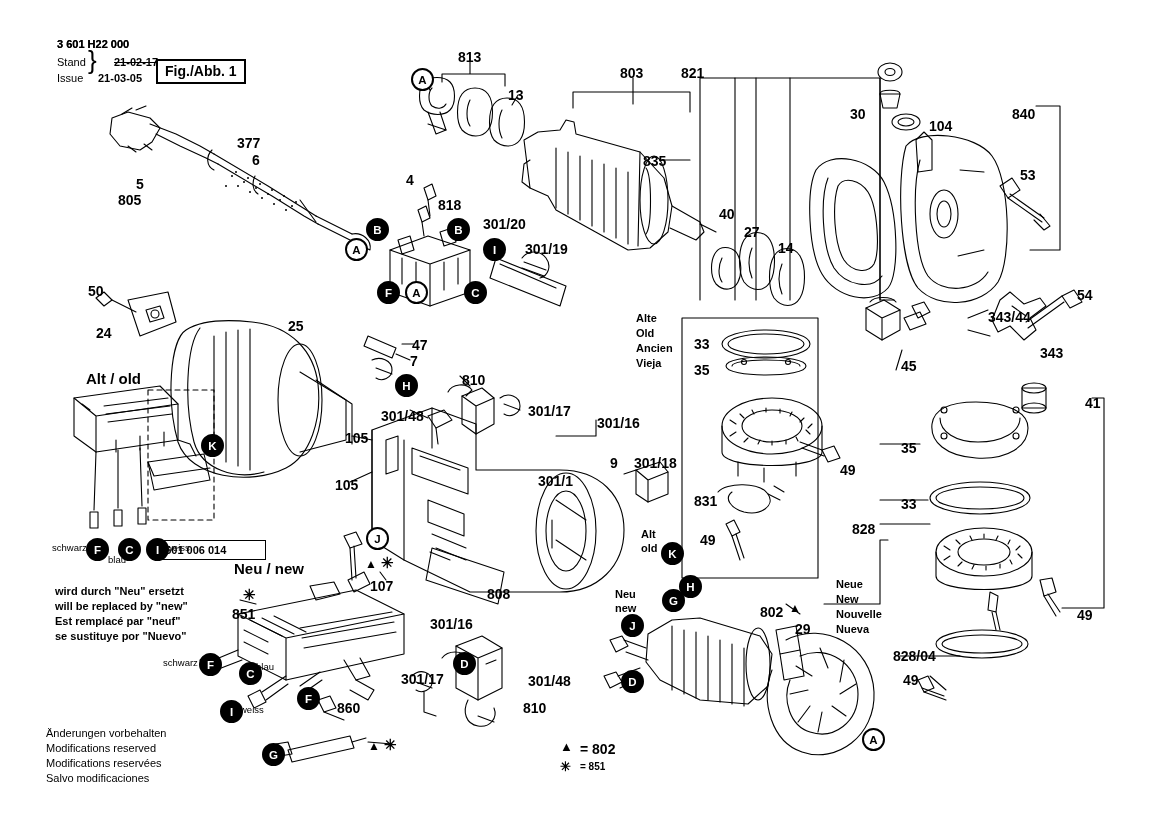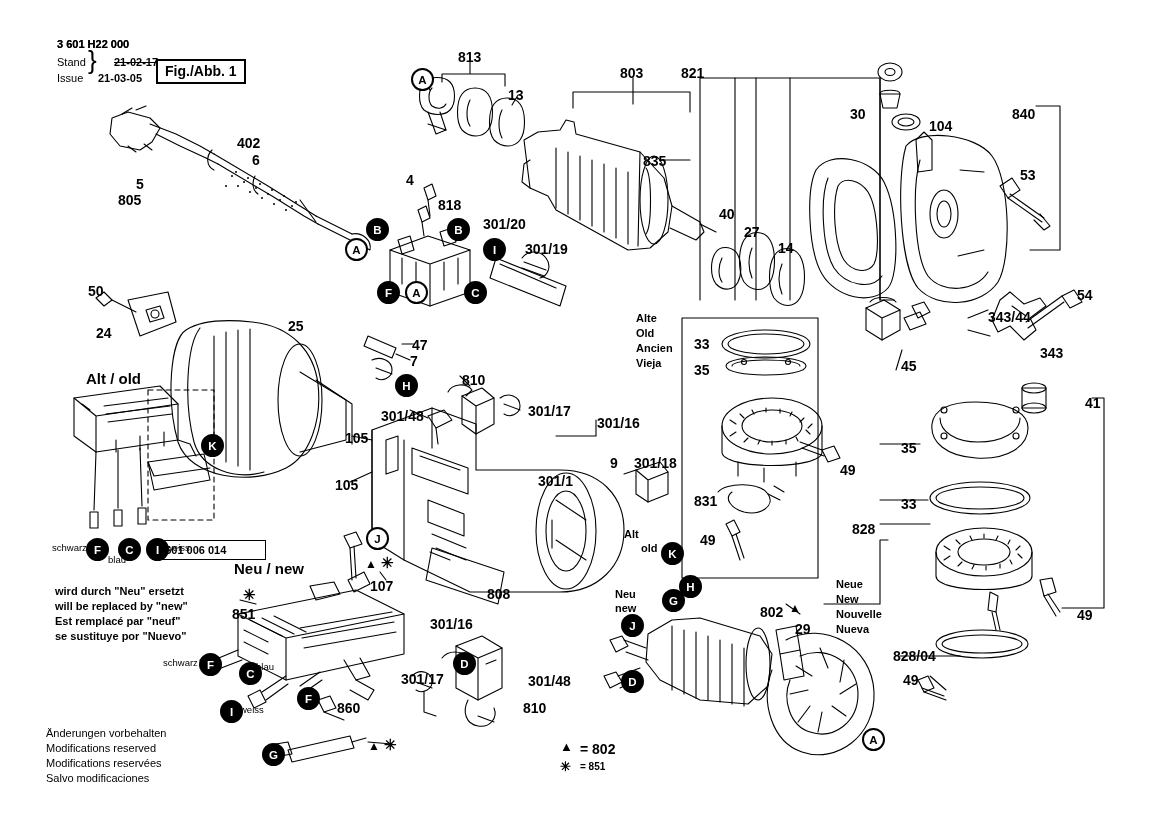--- a/index.html
+++ b/index.html
@@ -366,40 +366,40 @@
   <div class="lbl small bold" style="left:636px;top:312px;">Alte</div>
   <div class="lbl small bold" style="left:636px;top:327px;">Old</div>
   <div class="lbl small bold" style="left:636px;top:342px;">Ancien</div>
   <div class="lbl small bold" style="left:636px;top:357px;">Vieja</div>
 
   <div class="lbl small bold" style="left:836px;top:578px;">Neue</div>
   <div class="lbl small bold" style="left:836px;top:593px;">New</div>
   <div class="lbl small bold" style="left:836px;top:608px;">Nouvelle</div>
   <div class="lbl small bold" style="left:836px;top:623px;">Nueva</div>
 
-  <div class="lbl small bold" style="left:624px;top:528px;">Alt</div>
+  <div class="lbl small bold" style="left:641px;top:528px;">Alt</div>
   <div class="lbl small bold" style="left:641px;top:542px;">old</div>
   <div class="lbl small bold" style="left:615px;top:588px;">Neu</div>
   <div class="lbl small bold" style="left:615px;top:602px;">new</div>
 
   <div class="lbl bold" style="left:560px;top:740px;font-size:13px;">▲</div>
   <div class="lbl bold" style="left:580px;top:741px;font-size:14px;">= 802</div>
   <div class="lbl bold" style="left:560px;top:760px;font-size:13px;">✳</div>
   <div class="lbl bold" style="left:580px;top:761px;font-size:10px;">= 851</div>
 
   <div class="lbl bold" style="left:365px;top:558px;font-size:12px;">▲</div>
   <div class="lbl bold starmark" style="left:381px;top:554px;">✳</div>
   <div class="lbl bold starmark" style="left:243px;top:586px;">✳</div>
   <div class="lbl bold" style="left:368px;top:740px;font-size:12px;">▲</div>
   <div class="lbl bold starmark" style="left:384px;top:736px;">✳</div>
   <div class="lbl bold" style="left:789px;top:602px;font-size:12px;">▲</div>
 
   <div id="callout-layer">
       <div class="lbl small bold" style="left: 57px; top: 38px;">3 601 H22 000</div>
-      <div class="lbl num" style="left: 237px; top: 135px;">402</div>
+      <div class="lbl num" style="left: 237px; top: 135px;">377</div>
       <div class="lbl num" style="left: 252px; top: 152px;">6</div>
       <div class="lbl num" style="left: 136px; top: 176px;">5</div>
       <div class="lbl num" style="left: 118px; top: 192px;">805</div>
       <div class="lbl num" style="left: 88px; top: 283px;">50</div>
       <div class="lbl num" style="left: 96px; top: 325px;">24</div>
       <div class="lbl num" style="left: 288px; top: 318px;">25</div>
       <div class="lbl num" style="left: 406px; top: 172px;">4</div>
       <div class="lbl num" style="left: 410px; top: 197px; padding-left: 28px;">818</div>
       <div class="lbl num" style="left: 483px; top: 216px;">301/20</div>
       <div class="lbl num" style="left: 525px; top: 241px;">301/19</div>

